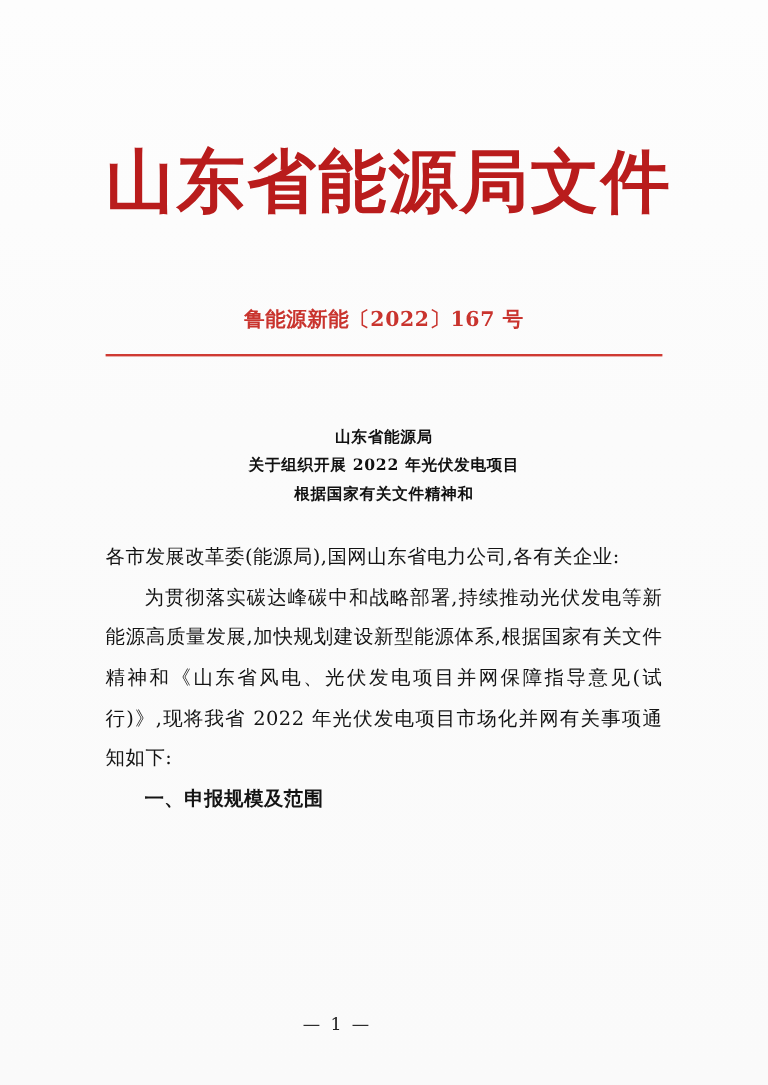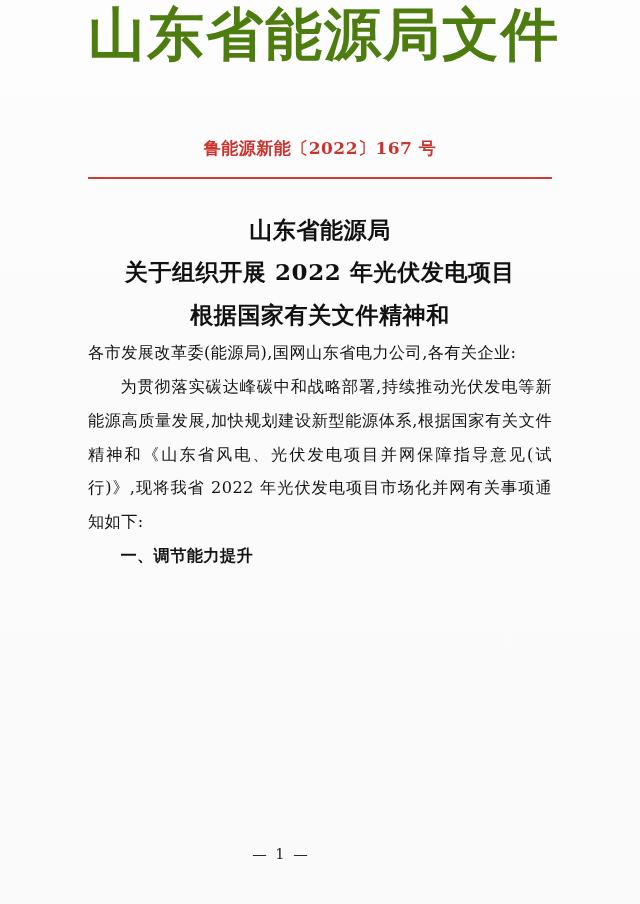--- a/index.html
+++ b/index.html
@@ -30,22 +30,23 @@
   .content {
     position: relative;
     width: 640px;
     height: 904px;
     padding: 0 88px;
     box-sizing: border-box;
   }
 
   .doc-title {
     margin: 0;
+    padding-top: 118px;
     text-align: center;
-    color: #4d7c0f;
+    color: #b91c1c;
     font-family: "DejaVu Serif", "Liberation Serif", serif;
     font-weight: bold;
     font-size: 57px;
     letter-spacing: 2px;
     line-height: 1.18;
     white-space: nowrap;
   }
 
   .doc-number {
     margin-top: 70px;
@@ -58,32 +59,33 @@
   }
 
   .red-rule {
     margin: 17px auto 0 auto;
     width: 464px;
     height: 1.6px;
     background: #cf3a33;
   }
 
   .heading-block {
-    margin-top: 30px;
+    margin-top: 56px;
     text-align: center;
     color: #111;
     font-family: "DejaVu Serif", "Liberation Serif", serif;
     font-weight: bold;
-    font-size: 23px;
+    font-size: 13px;
     line-height: 1.85;
     letter-spacing: 0.6px;
   }
   .heading-block div { white-space: nowrap; }
 
   .body-text {
+    margin-top: 22px;
     color: #141414;
     font-family: "DejaVu Serif", "Liberation Serif", serif;
     font-size: 16.2px;
     line-height: 2.08;
     letter-spacing: 0.4px;
     text-align: justify;
   }
   .body-text p {
     margin: 0;
   }
@@ -124,20 +126,20 @@
 
     <div class="heading-block">
       <div>山东省能源局</div>
       <div>关于组织开展 2022 年光伏发电项目</div>
       <div>根据国家有关文件精神和</div>
     </div>
 
     <div class="body-text">
       <p>各市发展改革委(能源局),国网山东省电力公司,各有关企业:</p>
       <p class="indent2">为贯彻落实碳达峰碳中和战略部署,持续推动光伏发电等新能源高质量发展,加快规划建设新型能源体系,根据国家有关文件精神和《山东省风电、光伏发电项目并网保障指导意见(试行)》,现将我省 2022 年光伏发电项目市场化并网有关事项通知如下:</p>
-      <p class="indent2-strong">一、调节能力提升</p>
+      <p class="indent2-strong">一、申报规模及范围</p>
     </div>
   </div>
 
   <div class="page-footer">
     <span class="footer-inner">— 1 —</span>
   </div>
 </div>
 
 </body></html>

